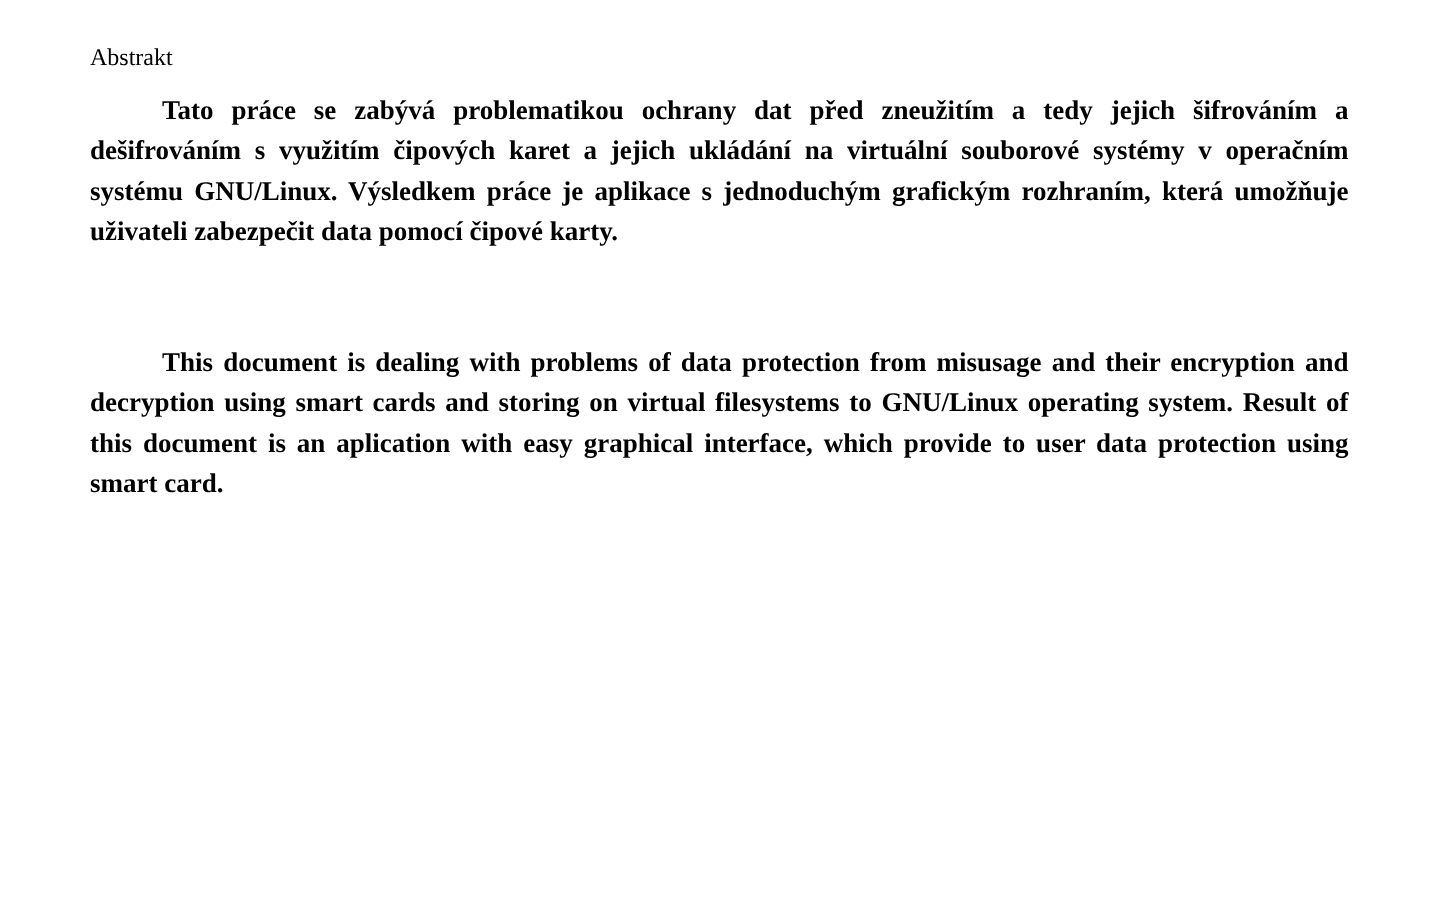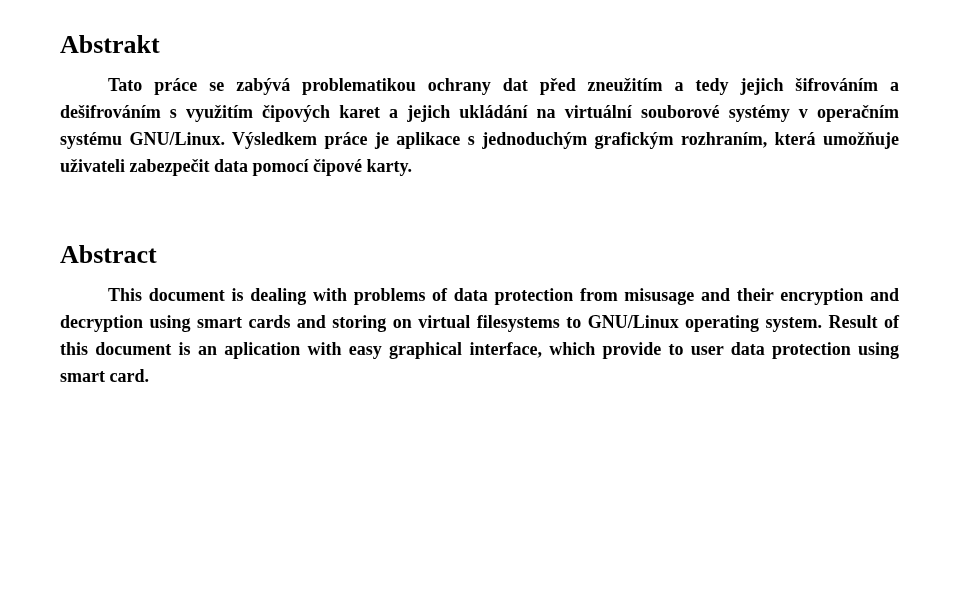--- a/index.html
+++ b/index.html
@@ -12,22 +12,22 @@
       background: #ffffff;
       font-family: "Times New Roman", Times, serif;
       font-size: 18px;
       color: #000000;
       width: 959px;
       min-height: 599px;
       padding: 30px 60px 30px 60px;
     }
 
     .section-heading {
-      font-size: 26px;
-      font-weight: bold;
+      font-size: 16px;
+      font-weight: normal;
       margin-bottom: 12px;
     }
 
     .section-body {
       text-indent: 48px;
       line-height: 1.5;
       text-align: justify;
       font-weight: bold;
     }
 
@@ -41,15 +41,14 @@
   </style>
 </head>
 <body>
 
 <div class="section-block">
   <div class="section-heading">Abstrakt</div>
   <div class="section-body">Tato práce se zabývá problematikou ochrany dat před zneužitím a tedy jejich šifrováním a dešifrováním s využitím čipových karet a jejich ukládání na virtuální souborové systémy v operačním systému GNU/Linux. Výsledkem práce je aplikace s jednoduchým grafickým rozhraním, která umožňuje uživateli zabezpečit data pomocí čipové karty.</div>
 </div>
 
 <div class="section-block abstract-section">
-  <div class="section-heading">Abstract</div>
   <div class="section-body">This document is dealing with problems of data protection from misusage and their encryption and decryption using smart cards and storing on virtual filesystems to GNU/Linux operating system. Result of this document is an aplication with easy graphical interface, which provide to user data protection using smart card.</div>
 </div>
 
 </body></html>

